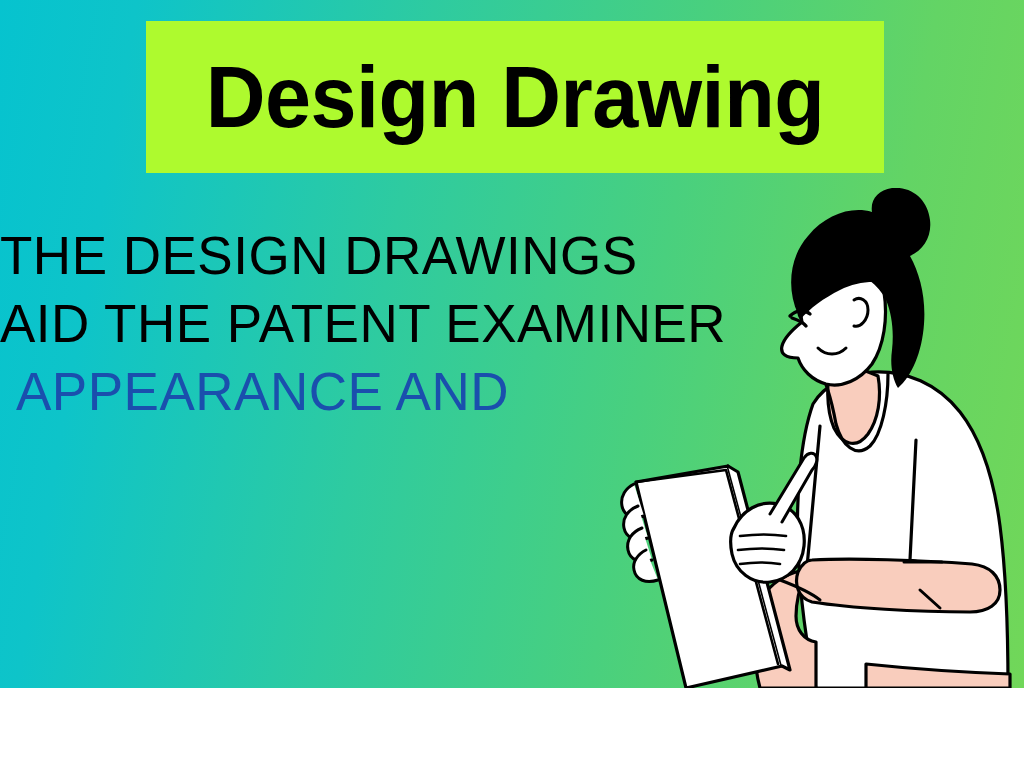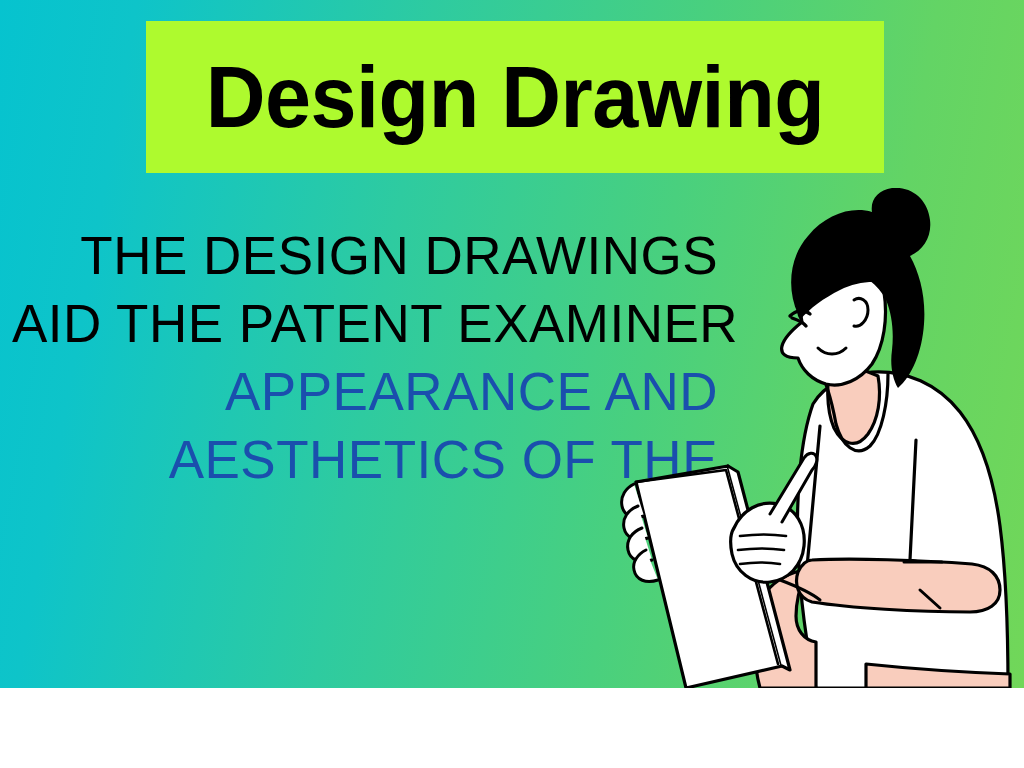--- a/index.html
+++ b/index.html
@@ -48,36 +48,36 @@
     transform: scaleX(0.94);
     transform-origin: center center;
   }
 
   
   .body-copy {
     position: absolute;
     left: 0px;
     top: 222px;
     width: 706px;
-    text-align: right;
+    text-align: left;
     font-family: "Liberation Sans Narrow", "Liberation Sans", sans-serif;
     font-weight: 400;
     font-size: 53px;
     line-height: 68px;
     letter-spacing: 0.5px;
     color: #000000;
     text-transform: uppercase;
-    padding-left: 12px;
   }
   .body-copy .line {
     display: block;
     white-space: nowrap;
   }
   .body-copy .accent {
     color: #1a4fad;
+    margin-left: 16px;
   }
   .body-copy .period {
     color: #000000;
   }
 
   
   .illustration {
     position: absolute;
     right: 0;
     bottom: 0;
@@ -96,21 +96,20 @@
 
 <div class="slide">
 
   <div class="title-band"></div>
   <div class="title-text">Design Drawing</div>
 
   <div class="body-copy">
     <span class="line">THE DESIGN DRAWINGS</span>
     <span class="line">AID THE PATENT EXAMINER</span>
     <span class="line accent">APPEARANCE AND</span>
-    <span class="line accent">AESTHETICS OF THE</span>
   </div>
 
   <div class="illustration">
     <svg viewBox="0 0 404 500" xmlns="http://www.w3.org/2000/svg" aria-hidden="true">
       <g fill="none" stroke="#000000" stroke-width="3.2" stroke-linejoin="round" stroke-linecap="round">
 
         <path d="M193 216
                  C 205 196, 228 186, 252 184
                  C 286 182, 318 196, 340 224
                  C 362 252, 374 292, 380 338

